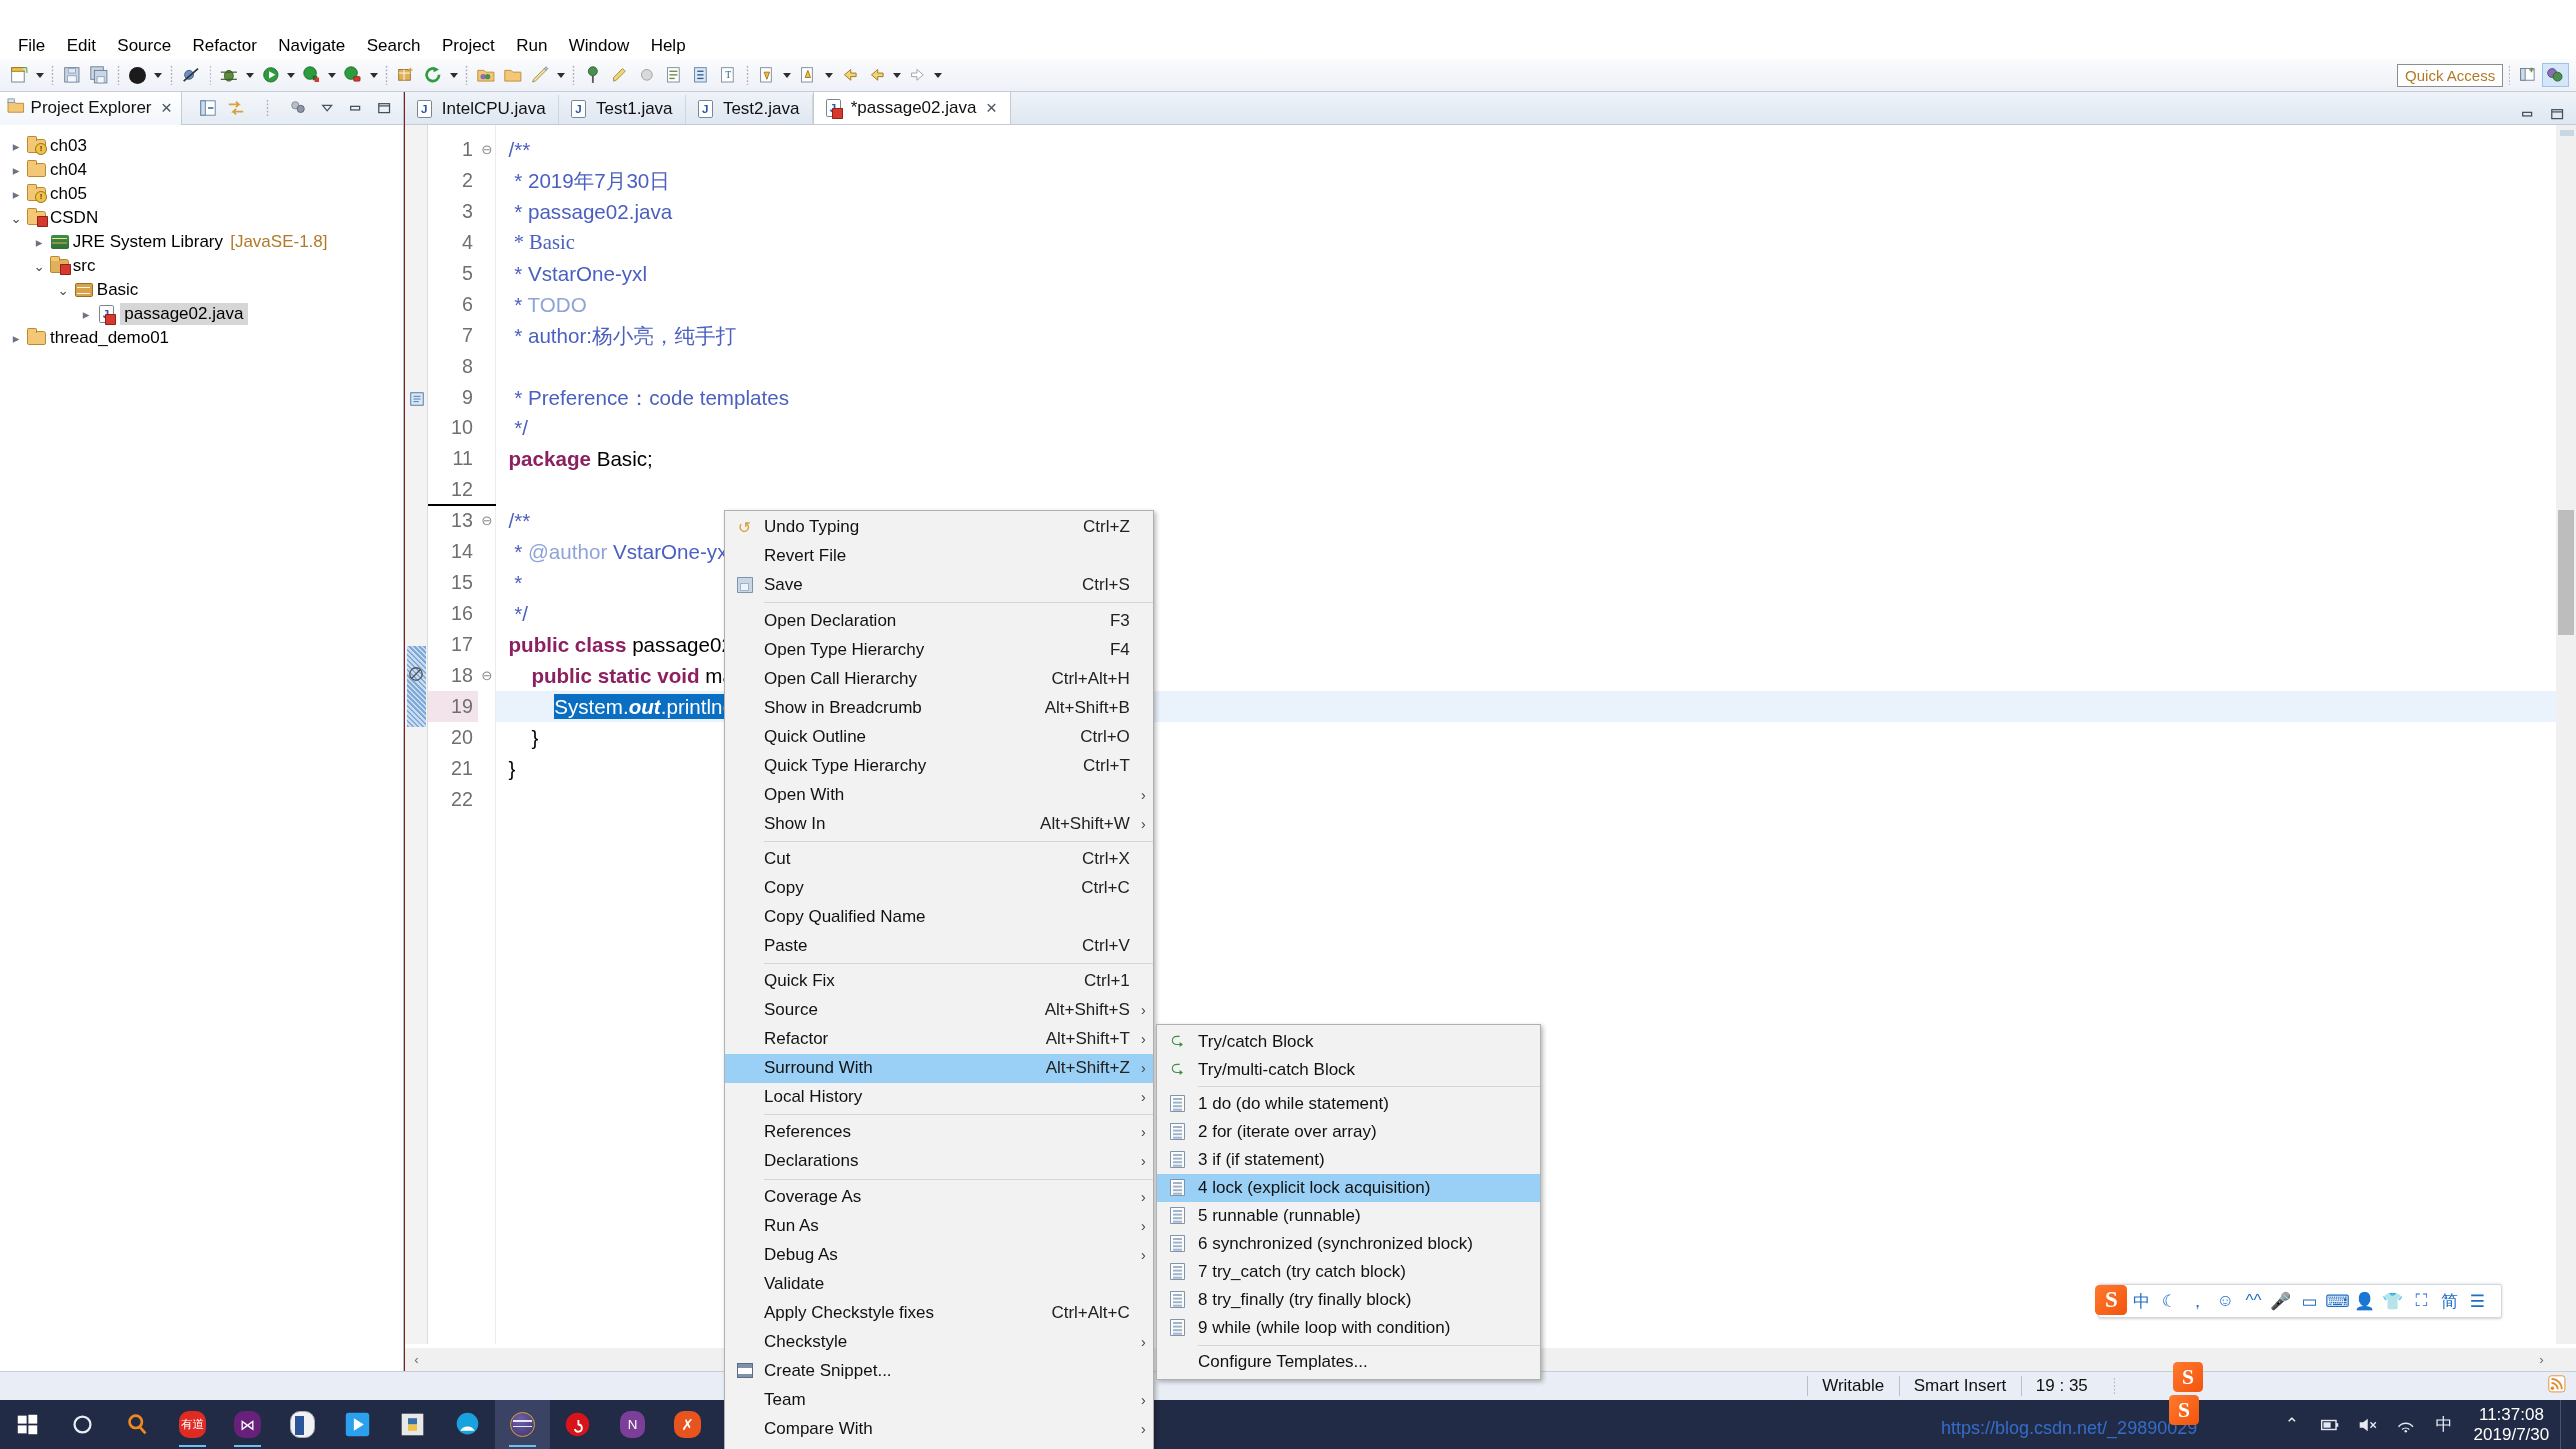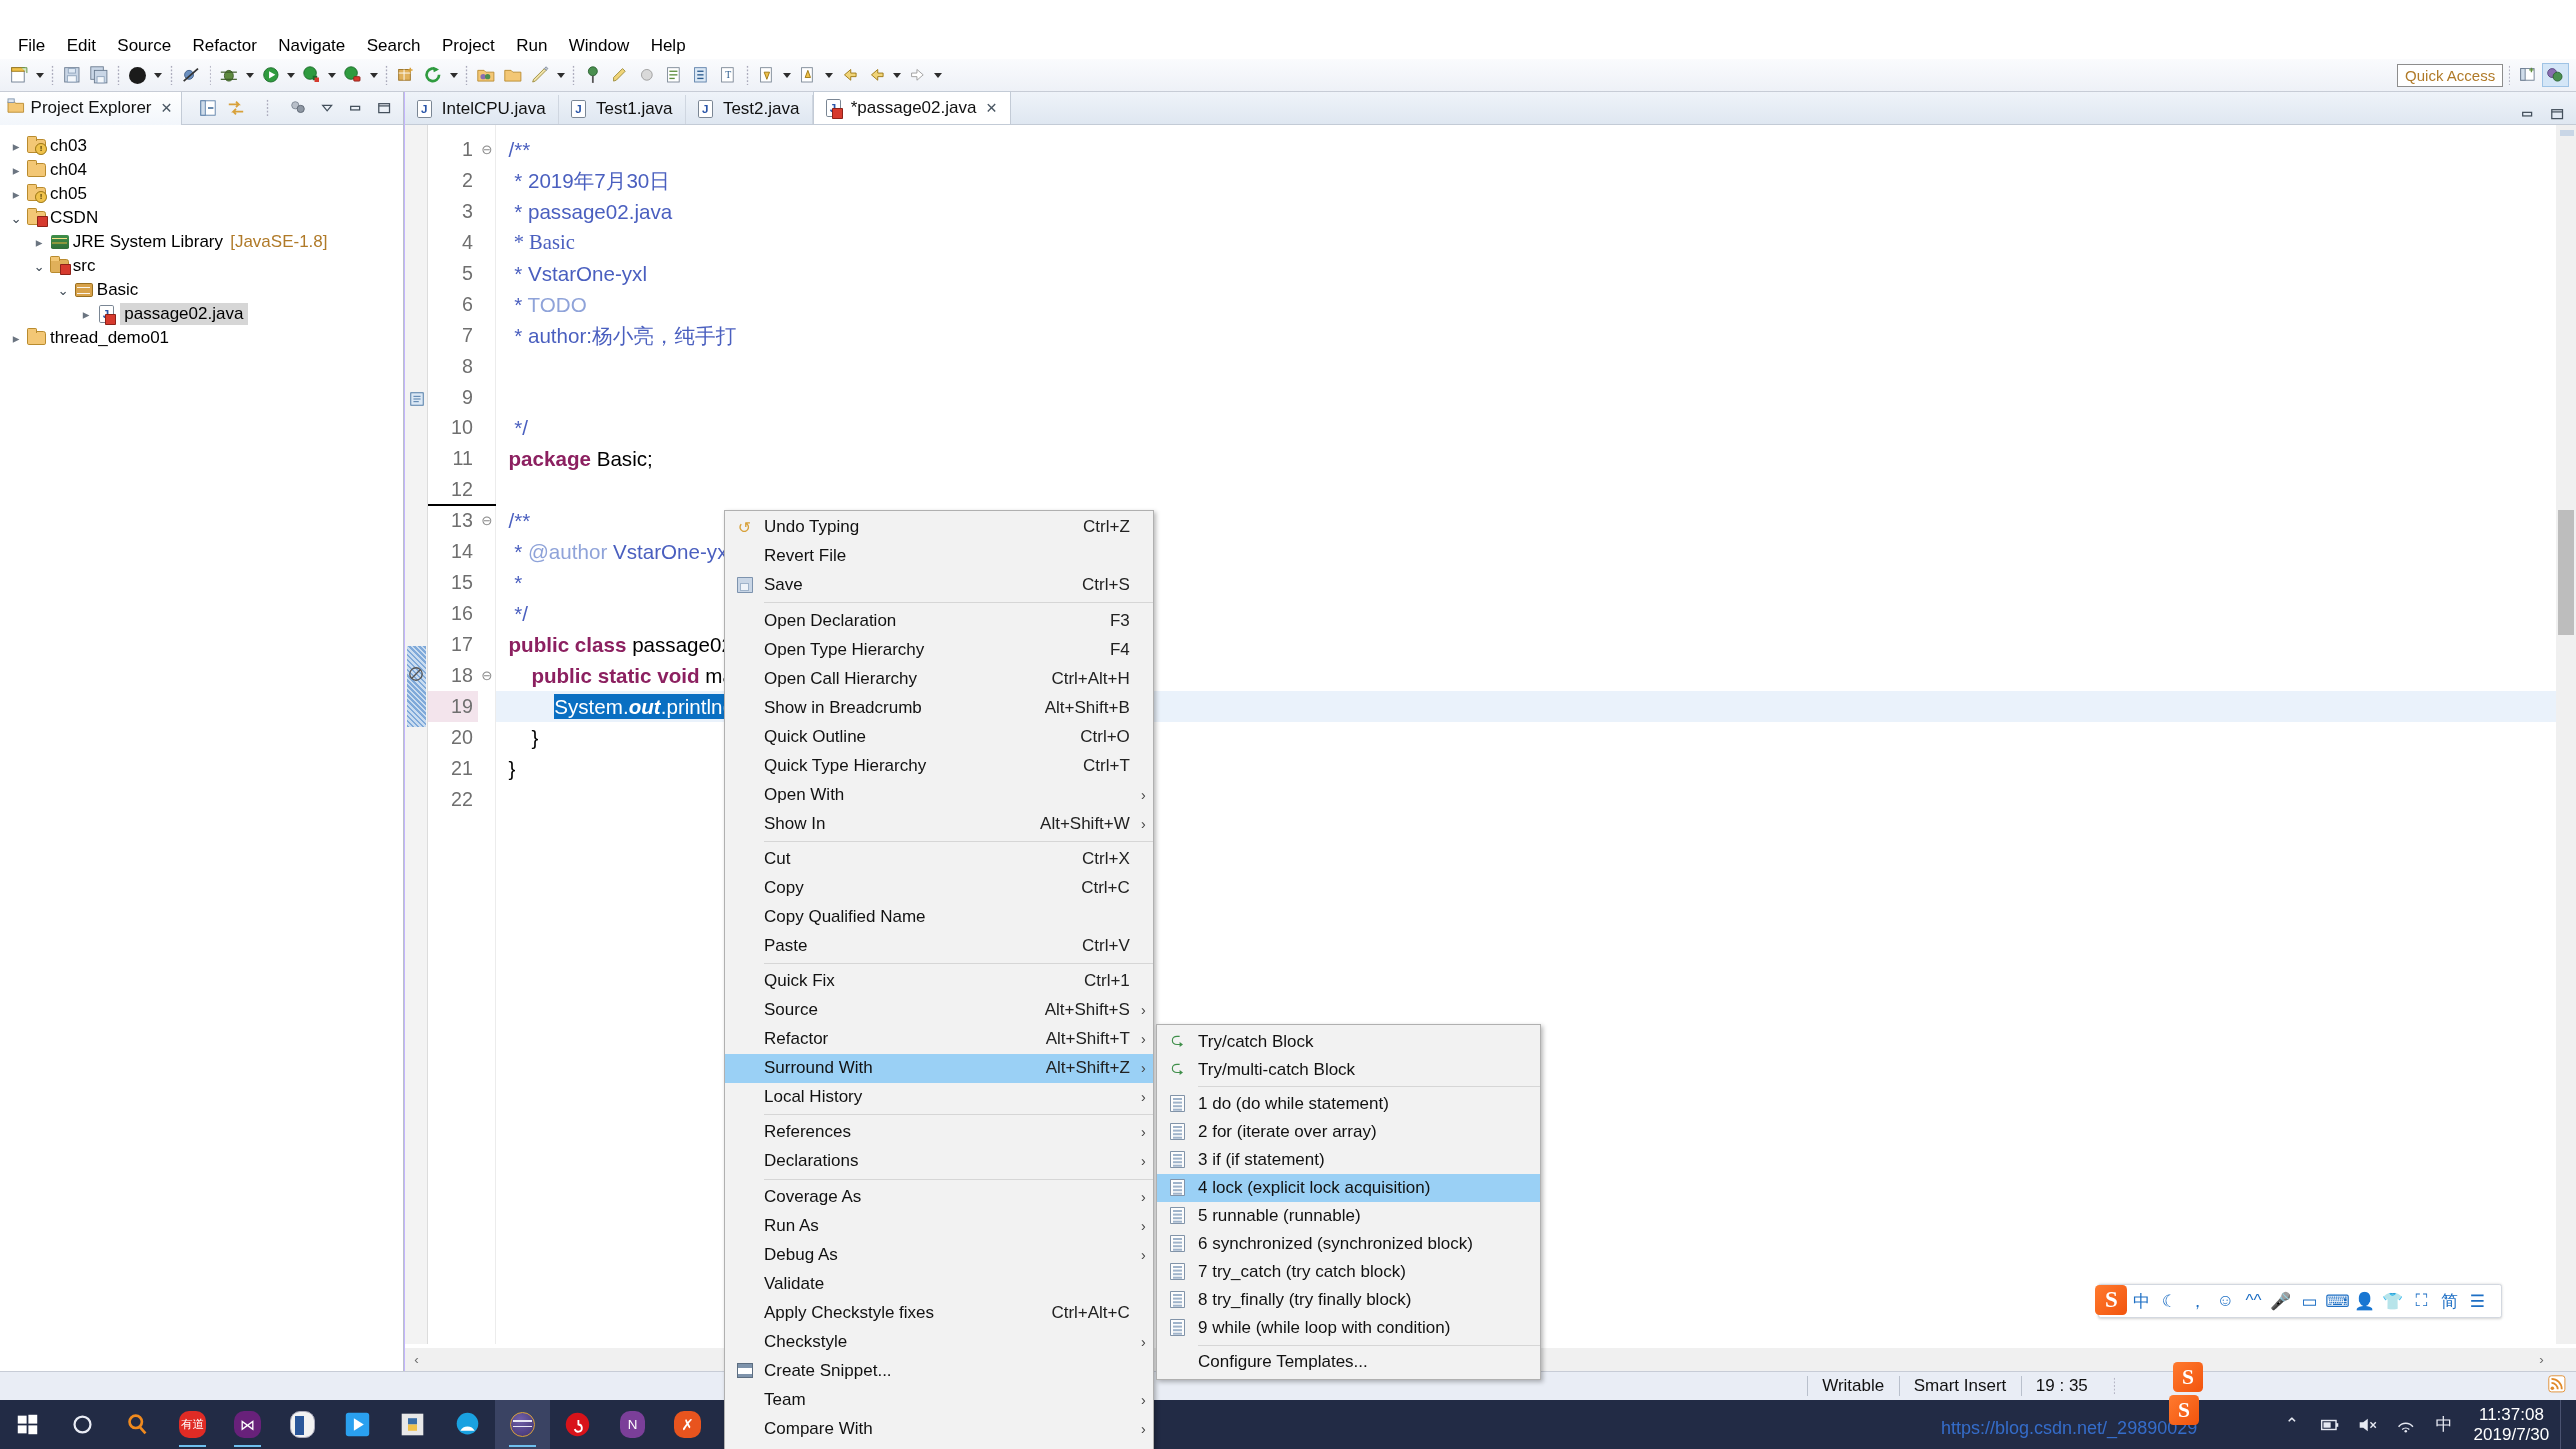--- a/index.html
+++ b/index.html
@@ -71,21 +71,21 @@
   .quick-access {
     width:106px; height:23px; border:0.9px solid #8d8d8d; background:#fff;
     color:#b07a28; font-size:15px; display:flex; align-items:center; justify-content:center;
   }
   .perspective-btn {
     width:27px;height:24px; display:flex; align-items:center; justify-content:center;
   }
   .perspective-btn.active { background:#d4e6f7; border:0.9px solid #9fc3e5; }
 
   
-  .main { position:absolute; left:0; top:92px; width:2576px; height:1279px; background:#c4b5fd; }
+  .main { position:absolute; left:0; top:92px; width:2576px; height:1279px; background:#7f1d1d; }
 
   
   .explorer { position:absolute; left:0; top:0; width:404px; height:1279px;
               background:#fff; border-right:0.9px solid #b9c0cc; }
   .view-tabbar {
     height:33px; background:linear-gradient(180deg,#f4f7fb 0%,#e6ecf4 100%);
     border-bottom:0.9px solid #c3cbd6; display:flex; align-items:center;
   }
   .view-tab {
     height:33px; display:flex; align-items:center; gap:5.4px; padding:0 9px 0 7.2px;
@@ -726,20 +726,21 @@
             <div style="position: absolute; left: 1.8px; width: 14.3px; text-align: center; color: rgb(138, 138, 138); font-size: 13.4px; top: 535px; line-height: 31px;">⊖</div>
           </div>
         <div class="code-lines" id="codelines">
             <div class="ln" style="position: absolute; top: 9px; left: 12.5px; right: 0px; height: 31px; line-height: 31px;"><span class="cmt">/**</span></div>
             <div class="ln" style="position: absolute; top: 40px; left: 12.5px; right: 0px; height: 31px; line-height: 31px;"><span class="cmt"> * 2019年7月30日</span></div>
             <div class="ln" style="position: absolute; top: 71px; left: 12.5px; right: 0px; height: 31px; line-height: 31px;"><span class="cmt"> * passage02.java</span></div>
             <div class="ln" style="position: absolute; top: 102px; left: 12.5px; right: 0px; height: 31px; line-height: 31px; font-family: Liberation Serif, serif;"><span class="cmt"> * Basic</span></div>
             <div class="ln" style="position: absolute; top: 133px; left: 12.5px; right: 0px; height: 31px; line-height: 31px;"><span class="cmt"> * VstarOne-yxl</span></div>
             <div class="ln" style="position: absolute; top: 164px; left: 12.5px; right: 0px; height: 31px; line-height: 31px;"><span class="cmt"> * </span><span class="cmt-dim">TODO</span></div>
             <div class="ln" style="position: absolute; top: 195px; left: 12.5px; right: 0px; height: 31px; line-height: 31px;"><span class="cmt"> * author:杨小亮，纯手打</span></div>
+            <div class="ln" style="position: absolute; top: 257px; left: 12.5px; right: 0px; height: 31px; line-height: 31px;"><span class="cmt"> * Preference：code templates</span></div>
             <div class="ln" style="position: absolute; top: 287px; left: 12.5px; right: 0px; height: 31px; line-height: 31px;"><span class="cmt"> */</span></div>
             <div class="ln" style="position: absolute; top: 318px; left: 12.5px; right: 0px; height: 31px; line-height: 31px;"><span class="kw">package </span><span class="plain">Basic;</span></div>
             <div class="ln" style="position: absolute; top: 349px; left: 12.5px; right: 0px; height: 31px; line-height: 31px;"><span class="plain"></span></div>
             <div class="ln" style="position: absolute; top: 380px; left: 12.5px; right: 0px; height: 31px; line-height: 31px;"><span class="cmt">/**</span></div>
             <div class="ln" style="position: absolute; top: 411px; left: 12.5px; right: 0px; height: 31px; line-height: 31px;"><span class="cmt"> * </span><span class="cmt-dim">@author</span><span class="cmt"> VstarOne-yxl</span></div>
             <div class="ln" style="position: absolute; top: 442px; left: 12.5px; right: 0px; height: 31px; line-height: 31px;"><span class="cmt"> *</span></div>
             <div class="ln" style="position: absolute; top: 473px; left: 12.5px; right: 0px; height: 31px; line-height: 31px;"><span class="cmt"> */</span></div>
             <div class="ln" style="position: absolute; top: 504px; left: 12.5px; right: 0px; height: 31px; line-height: 31px;"><span class="kw">public class </span><span class="plain">passage02 {</span></div>
             <div class="ln" style="position: absolute; top: 535px; left: 12.5px; right: 0px; height: 31px; line-height: 31px;"><span class="kw">    public static void </span><span class="plain">main(S</span></div>
             <div class="sel-line" style="top: 566px; left: 0px; right: 0px;"></div>

